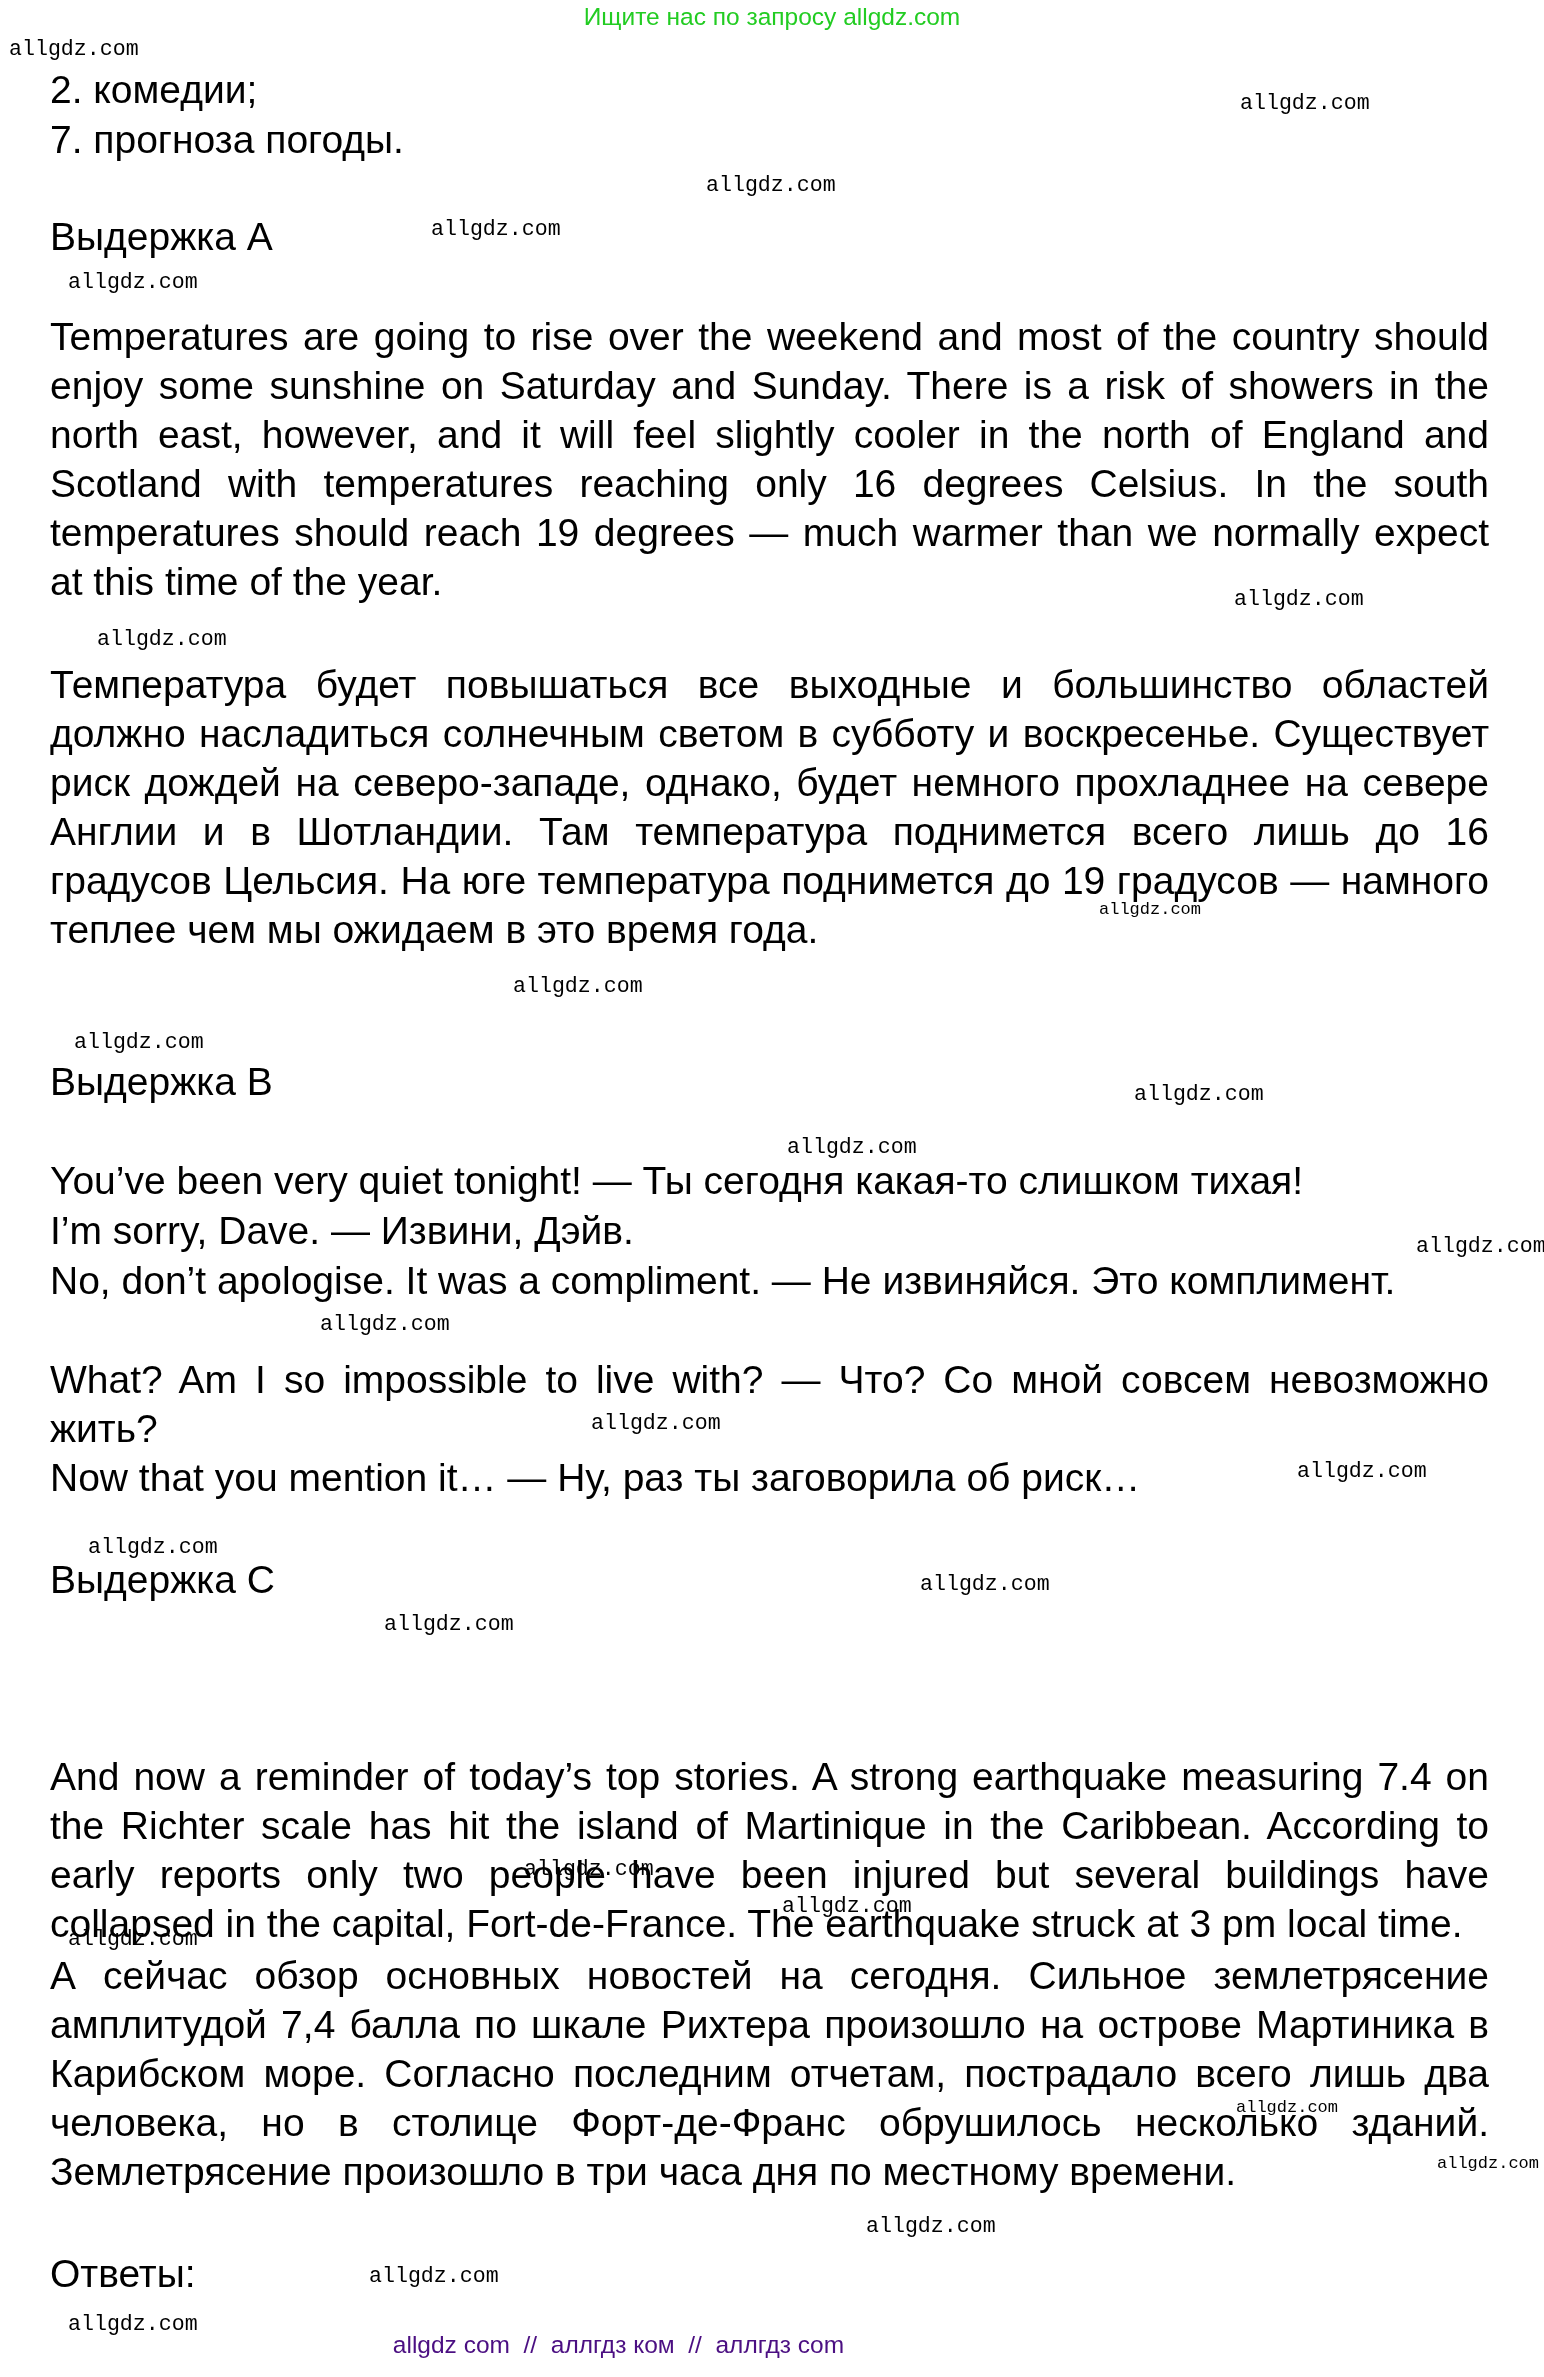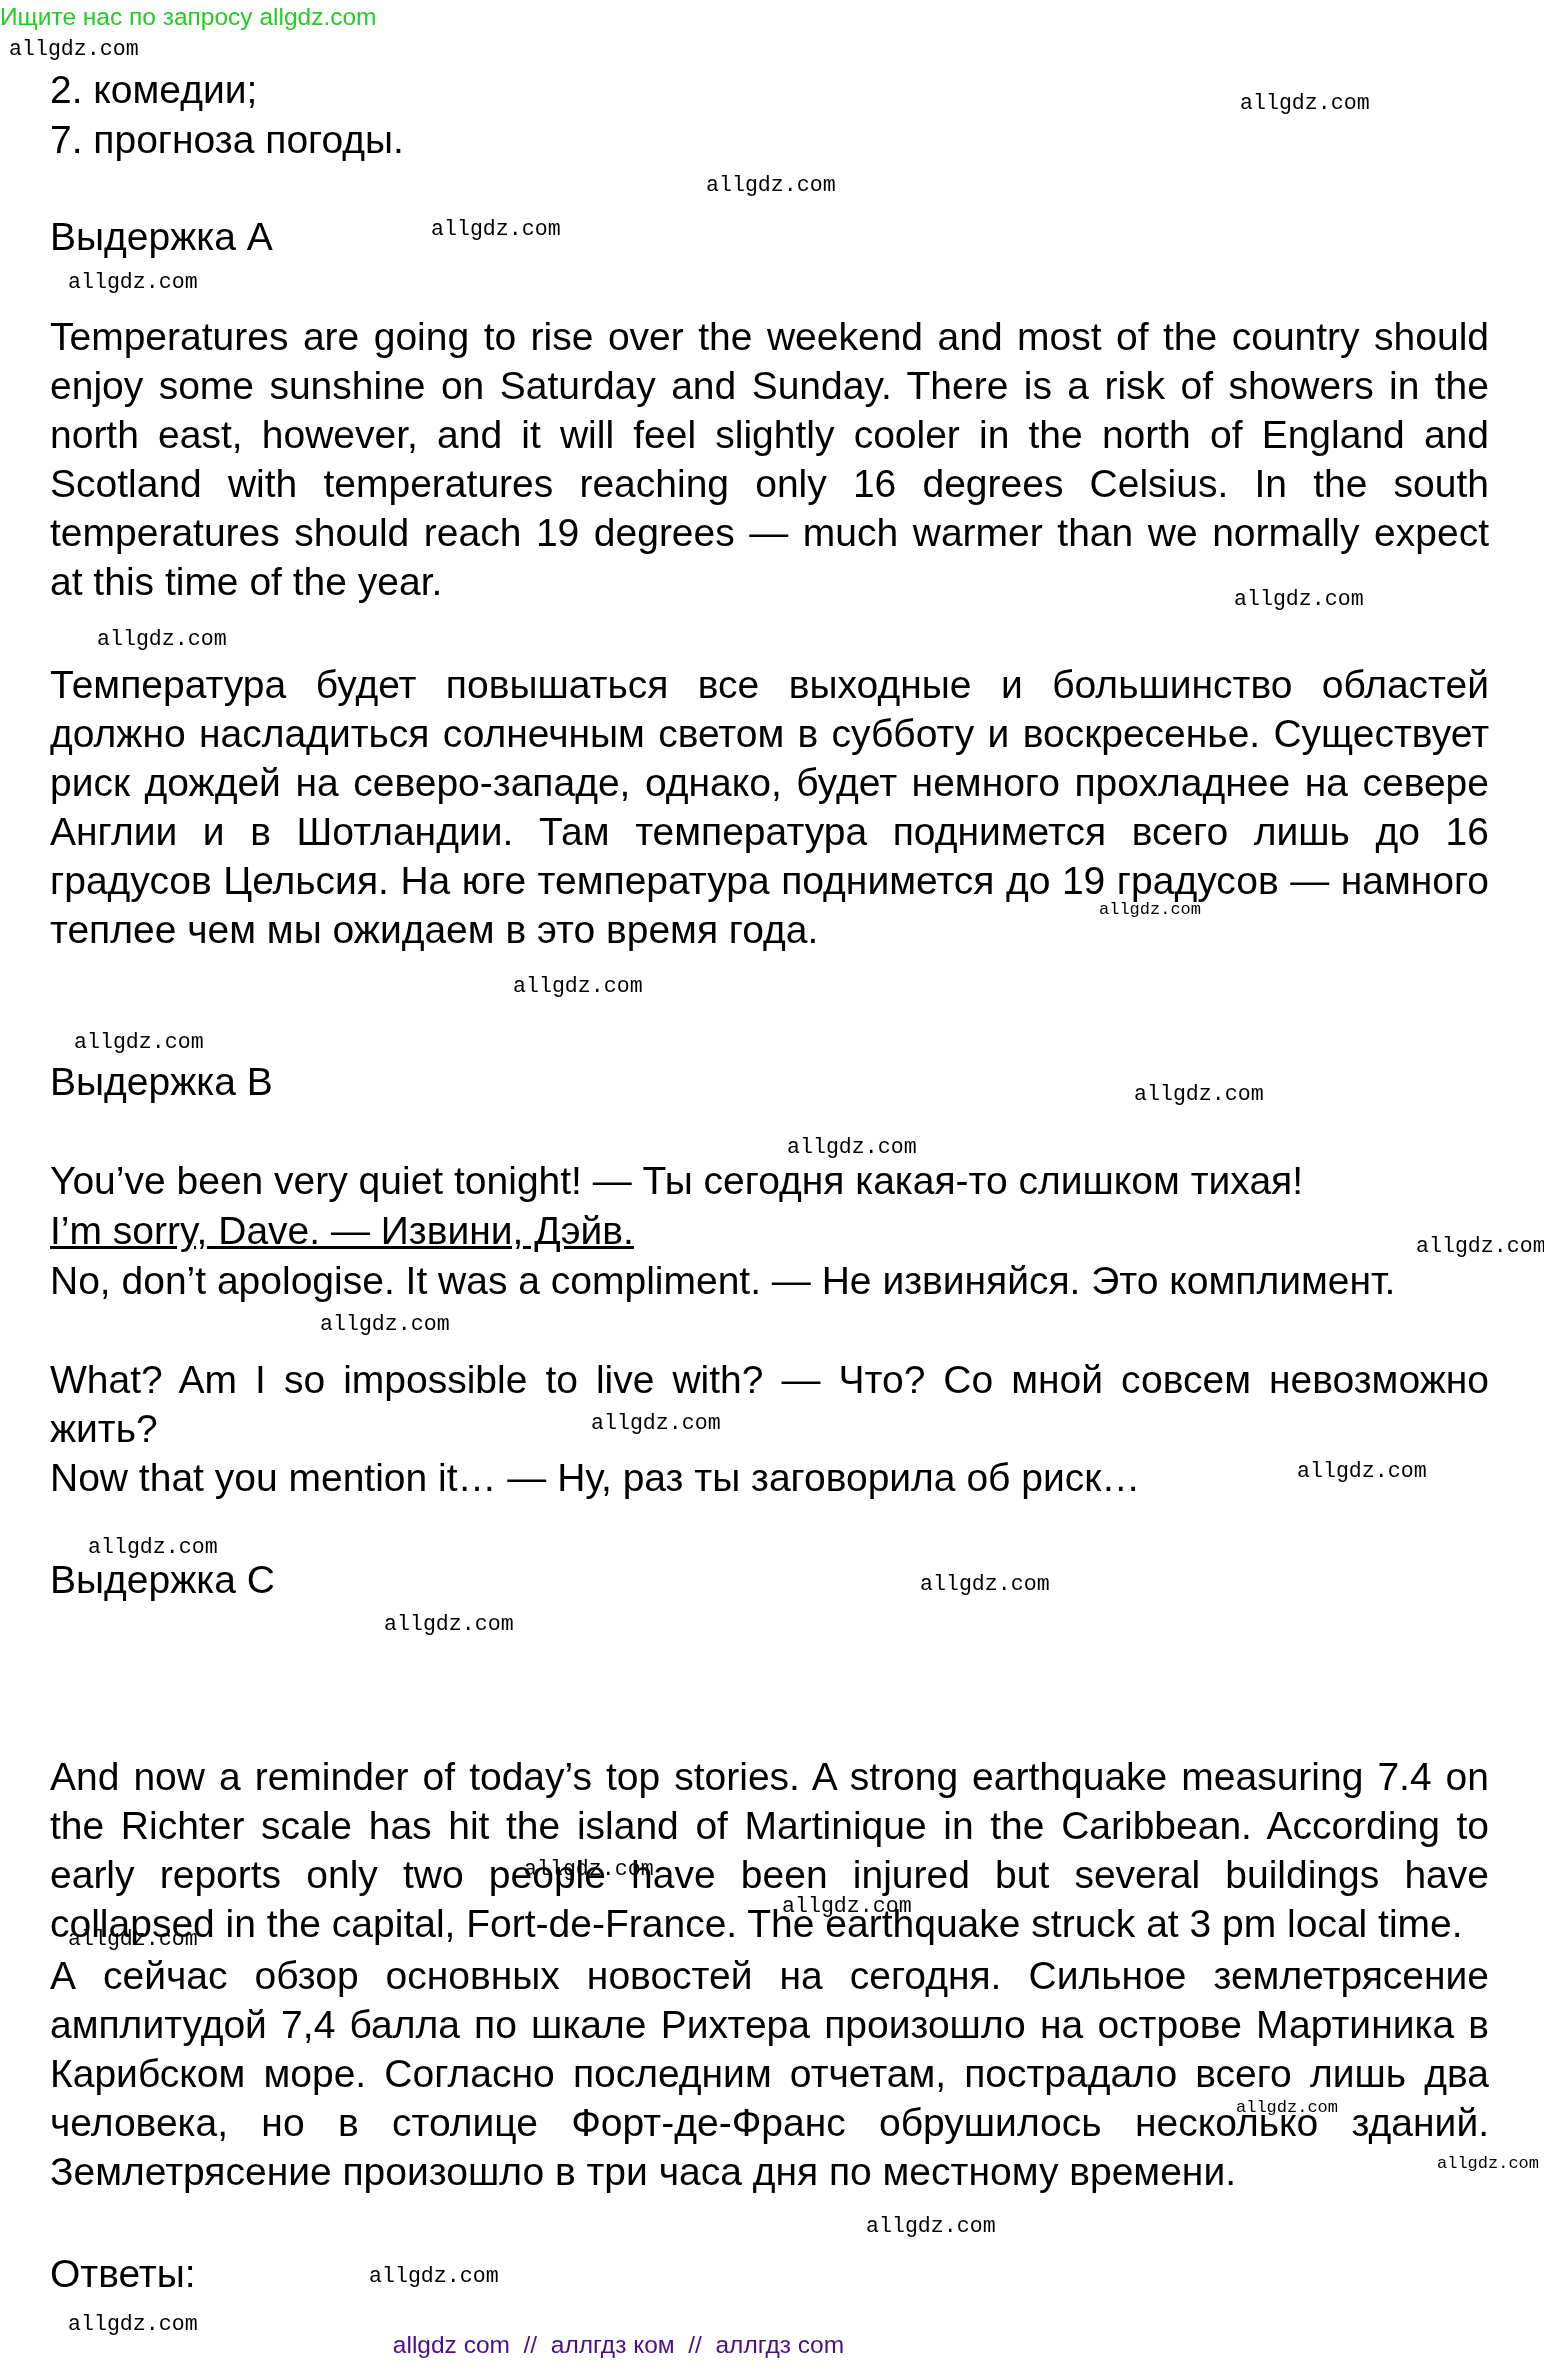--- a/index.html
+++ b/index.html
@@ -8,20 +8,21 @@
     height: 2377px;
     position: relative;
     overflow: hidden;
     font-family: "Liberation Sans", sans-serif;
     color: #000000;
   }
   .top-banner {
     position: absolute;
     left: 0; top: 0;
     width: 1544px;
+    text-align: center;
     font-size: 24.5px;
     line-height: 33px;
     color: #22cc22;
   }
   .footer-banner {
     position: absolute;
     left: 0; top: 2328px;
     width: 1237px;
     text-align: center;
     font-size: 24.5px;
@@ -60,21 +61,21 @@
 
 <div class="heading" style="top:65px;">2. комедии;</div>
 <div class="heading" style="top:115px;">7. прогноза погоды.</div>
 
 <div class="heading" style="top:212px;">Выдержка А</div>
 <div class="block" style="top:312px;">Temperatures are going to rise over the weekend and most of the country should enjoy some sunshine on Saturday and Sunday. There is a risk of showers in the north east, however, and it will feel slightly cooler in the north of England and Scotland with temperatures reaching only 16 degrees Celsius. In the south temperatures should reach 19 degrees — much warmer than we normally expect at this time of the year.</div>
 <div class="block" style="top:660px;">Температура будет повышаться все выходные и большинство областей должно насладиться солнечным светом в субботу и воскресенье. Существует риск дождей на северо-западе, однако, будет немного прохладнее на севере Англии и в Шотландии. Там температура поднимется всего лишь до 16 градусов Цельсия. На юге температура поднимется до 19 градусов — намного теплее чем мы ожидаем в это время года.</div>
 
 <div class="heading" style="top:1057px;">Выдержка В</div>
 <div class="block" style="top:1156px; text-align:left;">You’ve been very quiet tonight! — Ты сегодня какая-то слишком тихая!</div>
-<div class="block" style="top:1206px; text-align:left;text-decoration:underline;">I’m sorry, Dave. — Извини, Дэйв.</div>
+<div class="block" style="top:1206px; text-align:left;">I’m sorry, Dave. — Извини, Дэйв.</div>
 <div class="block" style="top:1256px;">No, don’t apologise. It was a compliment. — Не извиняйся. Это комплимент.</div>
 <div class="block" style="top:1355px;">What? Am I so impossible to live with? — Что? Со мной совсем невозможно жить?</div>
 <div class="block" style="top:1453px; text-align:left;">Now that you mention it… — Ну, раз ты заговорила об риск…</div>
 
 <div class="heading" style="top:1555px;">Выдержка С</div>
 <div class="block" style="top:1752px;">And now a reminder of today’s top stories. A strong earthquake measuring 7.4 on the Richter scale has hit the island of Martinique in the Caribbean. According to early reports only two people have been injured but several buildings have collapsed in the capital, Fort-de-France. The earthquake struck at 3 pm local time.</div>
 <div class="block" style="top:1951px;">А сейчас обзор основных новостей на сегодня. Сильное землетрясение амплитудой 7,4 балла по шкале Рихтера произошло на острове Мартиника в Карибском море. Согласно последним отчетам, пострадало всего лишь два человека, но в столице Форт-де-Франс обрушилось несколько зданий. Землетрясение произошло в три часа дня по местному времени.</div>
 
 <div class="heading" style="top:2249px;">Ответы:</div>
 

